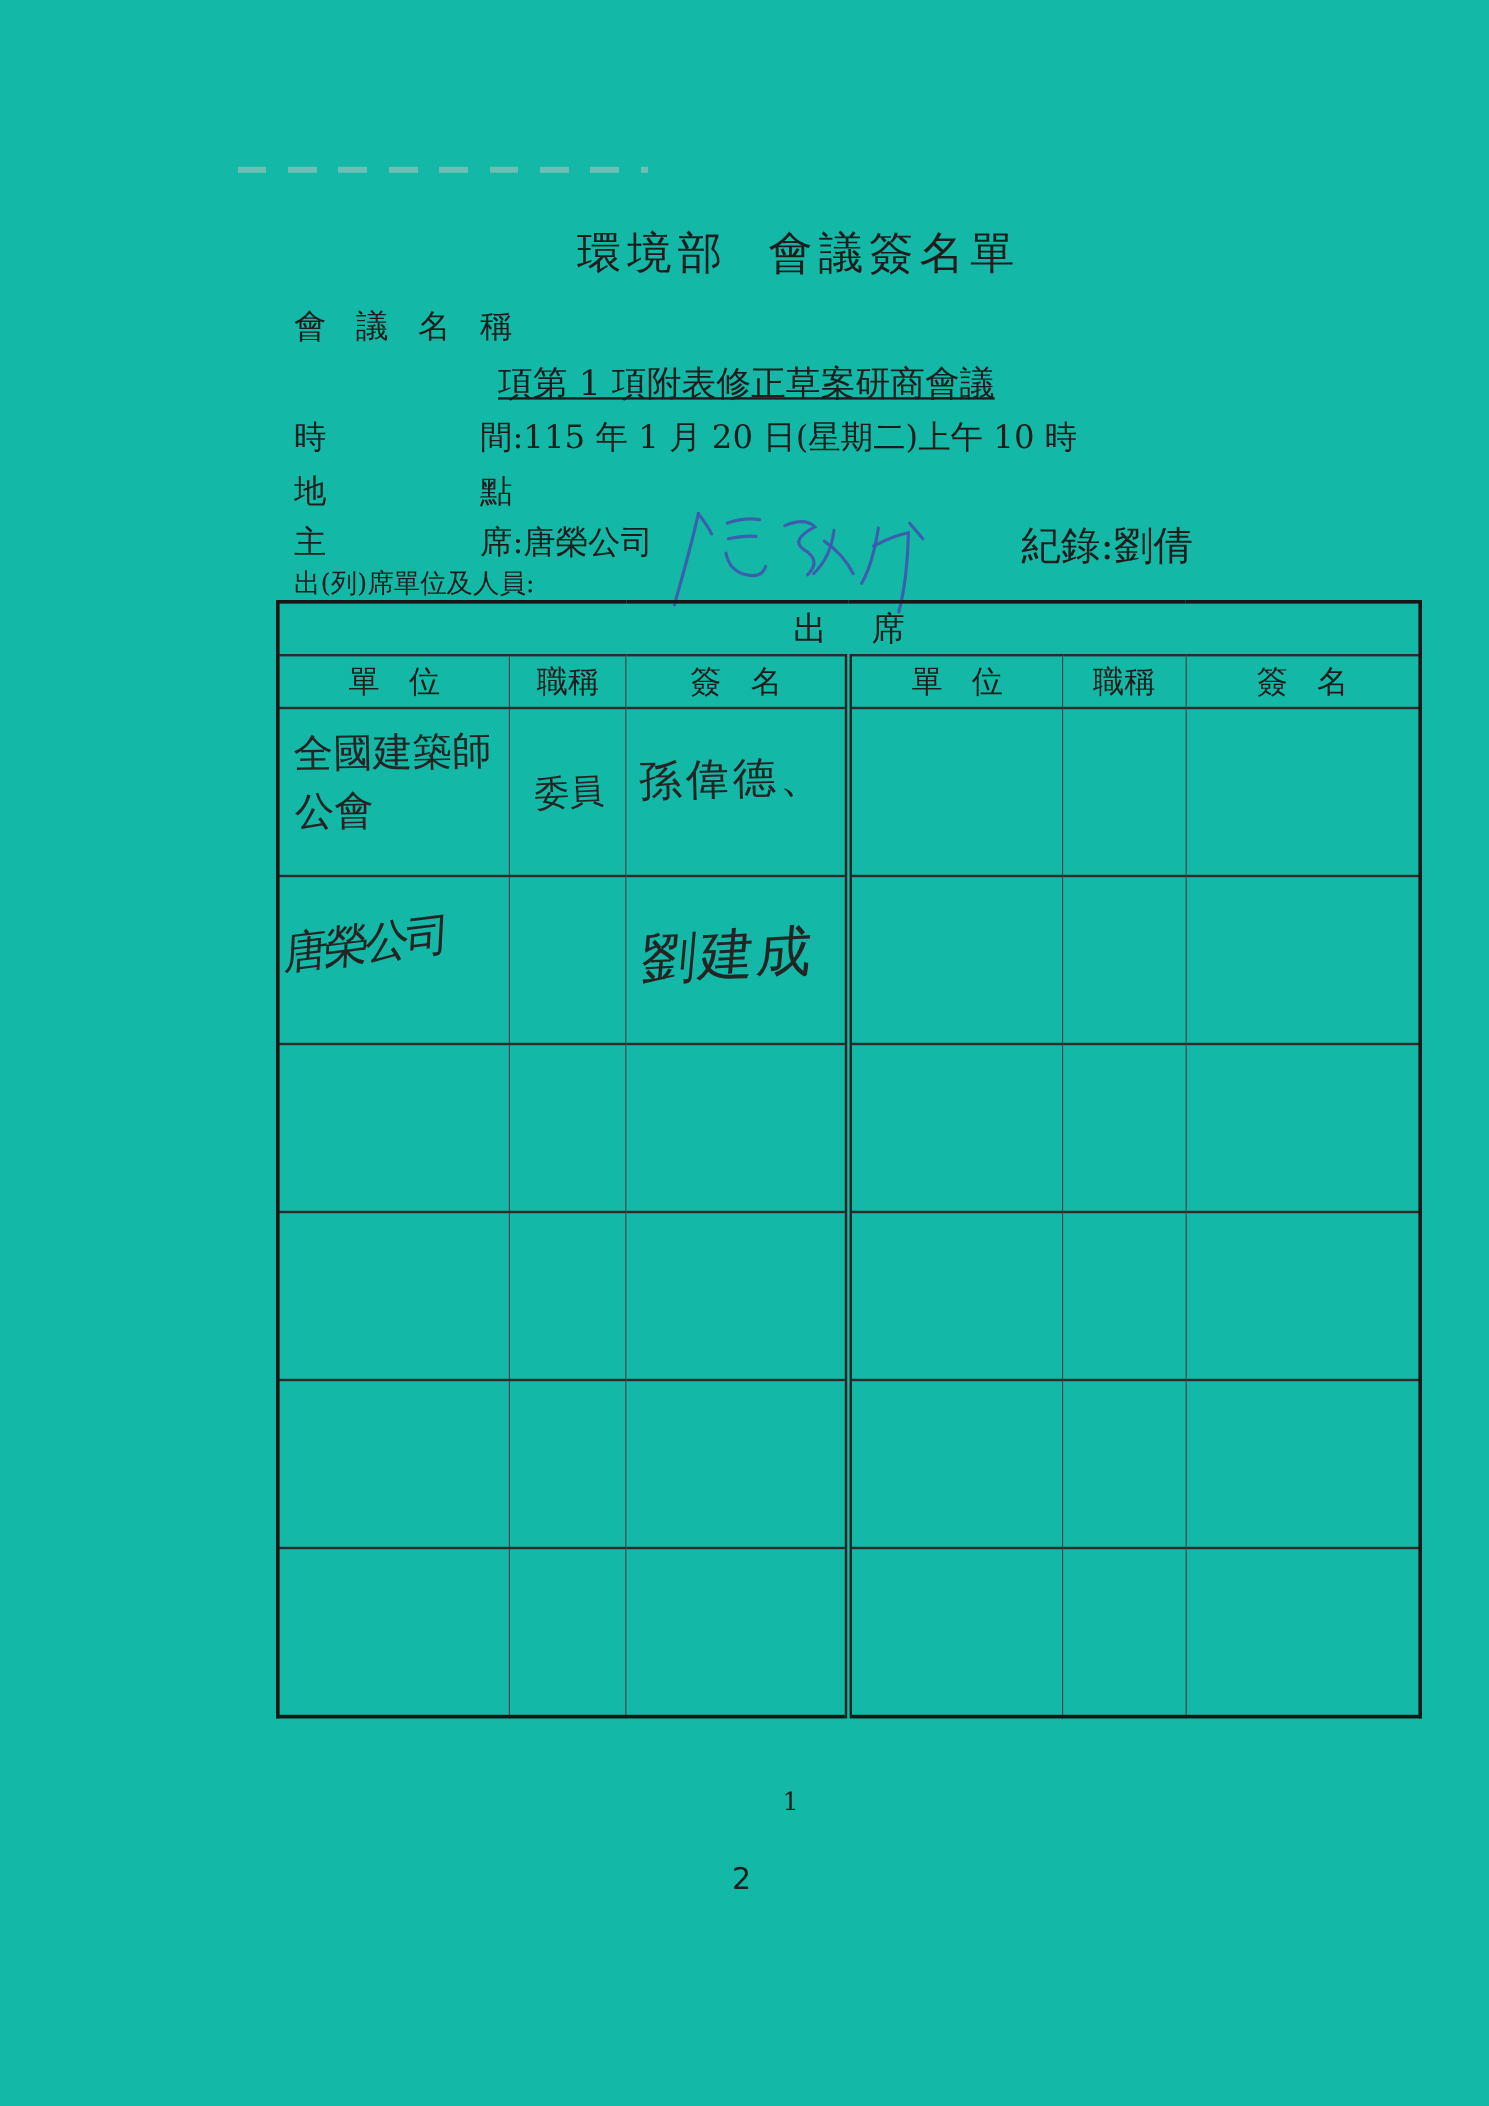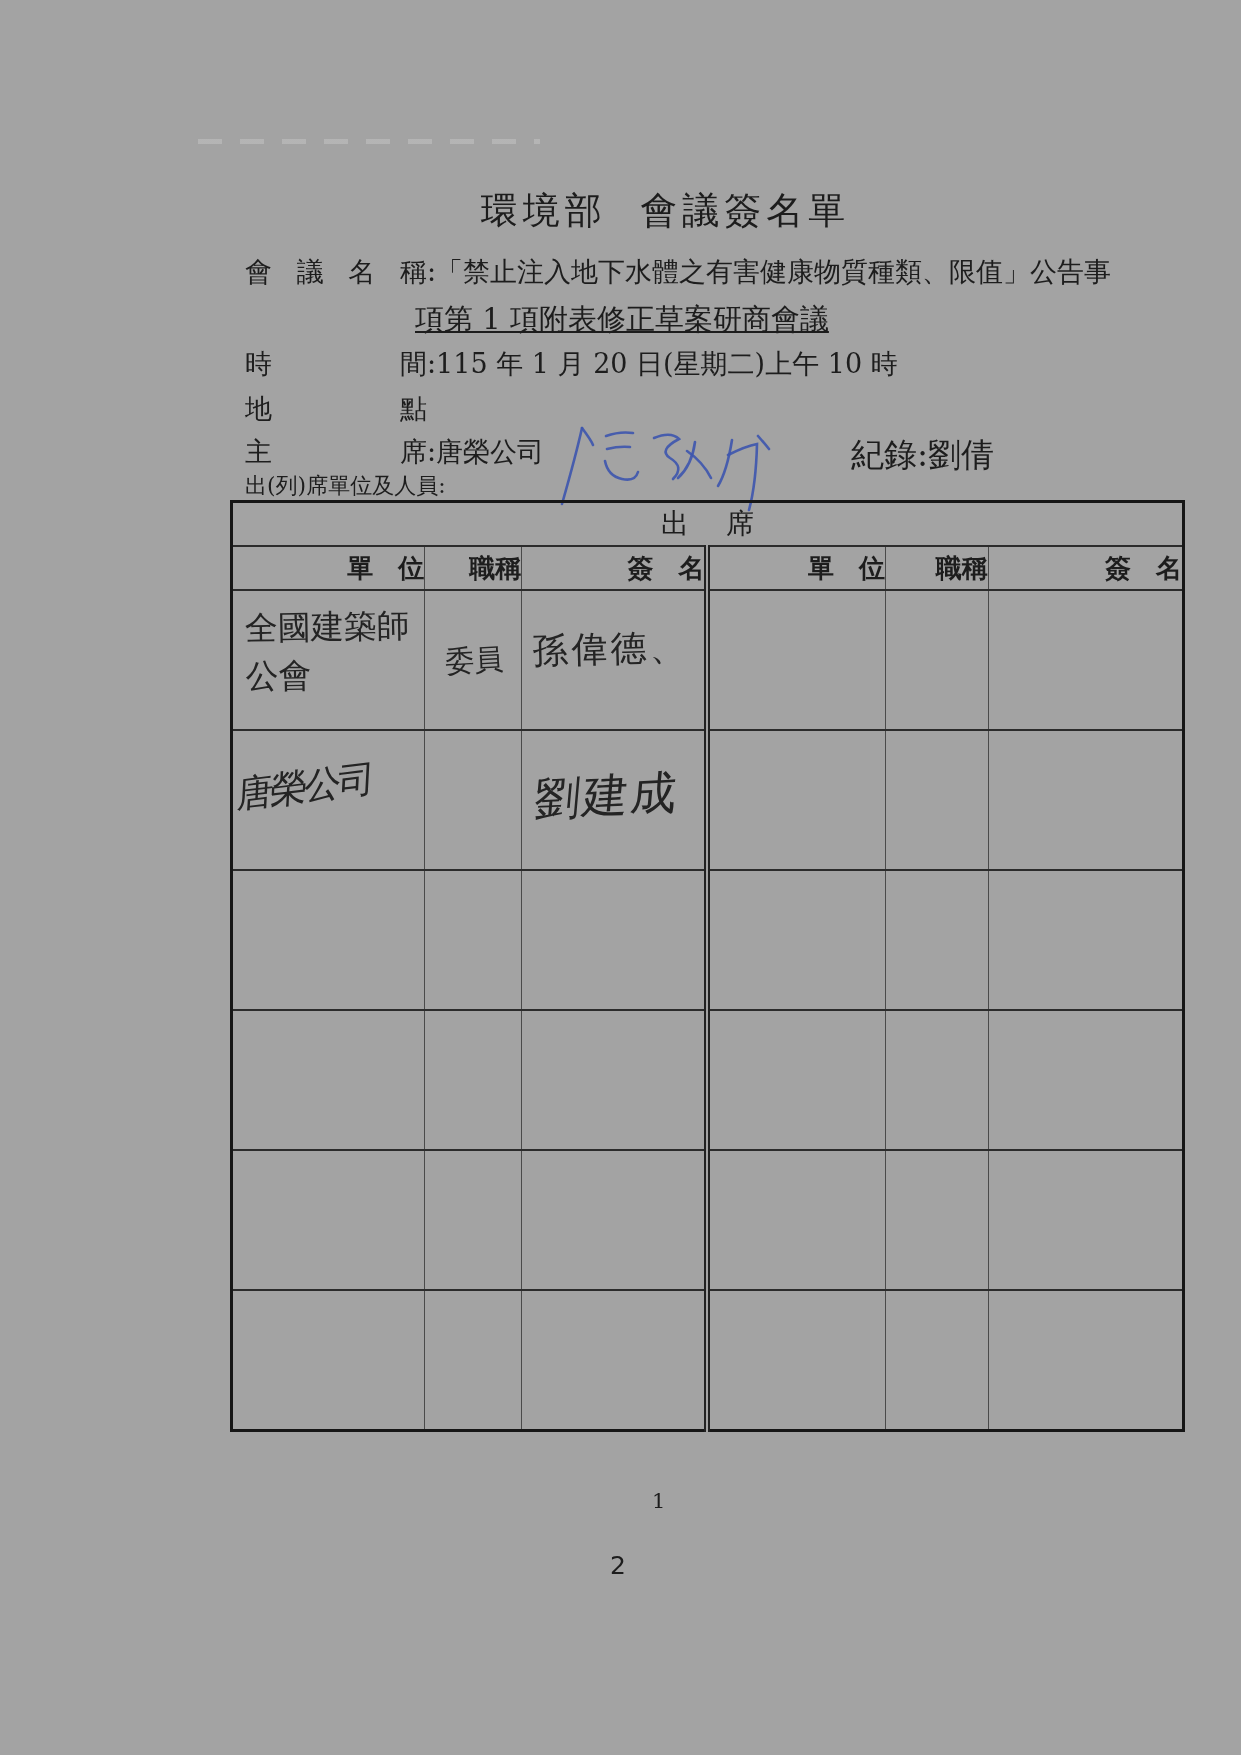--- a/index.html
+++ b/index.html
@@ -1,21 +1,21 @@
 <!DOCTYPE html>
 <html><head>
 <meta charset="utf-8">
 <style>
   html,body{margin:0;padding:0;}
   body{
     width:1241px;height:1755px;position:relative;background:#ffffff;
     font-family:"DejaVu Serif","Liberation Serif",serif;color:#1d1d1d;
     overflow:hidden;
   }
-  .page{position:absolute;inset:0;background:#a3a3a3;}
+  .page{position:absolute;inset:0;background:#14b8a6;}
 
   
   .scan-artifact{
     position:absolute;left:198px;top:139px;width:342px;height:5px;opacity:.5;
     background:repeating-linear-gradient(90deg,#c6c6c6 0 24px,transparent 24px 42px);
   }
 
   .doc-title{
     position:absolute;top:186px;left:90px;width:1151px;margin:0;
     text-align:center;font-size:37px;font-weight:400;letter-spacing:5px;white-space:pre;
@@ -34,21 +34,21 @@
 
   
   .sign-table{
     position:absolute;left:230px;top:500px;width:955px;
     border-collapse:collapse;table-layout:fixed;
     border:3px solid #161616;
   }
   .sign-table td{border:1px solid #4a4a4a;border-top:2px solid #2b2b2b;padding:0;overflow:hidden;}
   .sign-table td.mid{border-left:6px double #222;}
   .tt td{height:42px;text-align:center;font-size:28px;word-spacing:28px;white-space:pre;}
-  .th td{height:42px;text-align:right;font-size:26px;word-spacing:16px;vertical-align:middle;white-space:pre;font-weight:bold;}
+  .th td{height:42px;text-align:center;font-size:26px;word-spacing:16px;vertical-align:middle;white-space:pre;}
   .dr td{height:138px;vertical-align:top;}
   .cellpad{padding:6px;}
 
   
   .hw{font-family:"DejaVu Sans",cursive;color:#242424;font-weight:400;}
   .hw-u1{font-size:33px;line-height:1.45;padding:12px 2px 0 12px;transform:rotate(-1deg);}
   .hw-t1{font-size:29px;padding-top:50px;text-align:center;transform:rotate(-3deg);}
   .hw-s1{font-size:36px;padding:34px 0 0 10px;letter-spacing:3px;transform:rotate(-1.5deg);white-space:nowrap;}
   .hw-u2{font-size:37px;padding:28px 0 0 4px;letter-spacing:-3px;transform:rotate(-7deg) skewX(-10deg);white-space:nowrap;}
   .hw-s2{font-size:46px;padding:34px 0 0 14px;letter-spacing:2px;transform:rotate(-3deg) skewX(-8deg);white-space:nowrap;}
@@ -59,21 +59,21 @@
 </head>
 <body>
 
 <div class="page">
 
   <div class="scan-artifact"></div>
 
   <h1 class="doc-title">環境部  會議簽名單</h1>
 
   <div class="info-line" style="top:254px">
-    <span class="lbl"><i>會</i><i>議</i><i>名</i><i>稱</i></span><span class="val">:「禁止注入地下水體之有害健康物質種類、限值」公告事</span>
+    <span class="lbl"><i>會</i><i>議</i><i>名</i><i>稱</i></span>
   </div>
   <div class="cont-line" style="top:300px">項第 1 項附表修正草案研商會議</div>
 
   <div class="info-line" style="top:346px">
     <span class="lbl"><i>時</i><i>間</i></span><span class="val">:115 年 1 月 20 日(星期二)上午 10 時</span>
   </div>
 
   <div class="info-line" style="top:391px">
     <span class="lbl"><i>地</i><i>點</i></span>
   </div>

